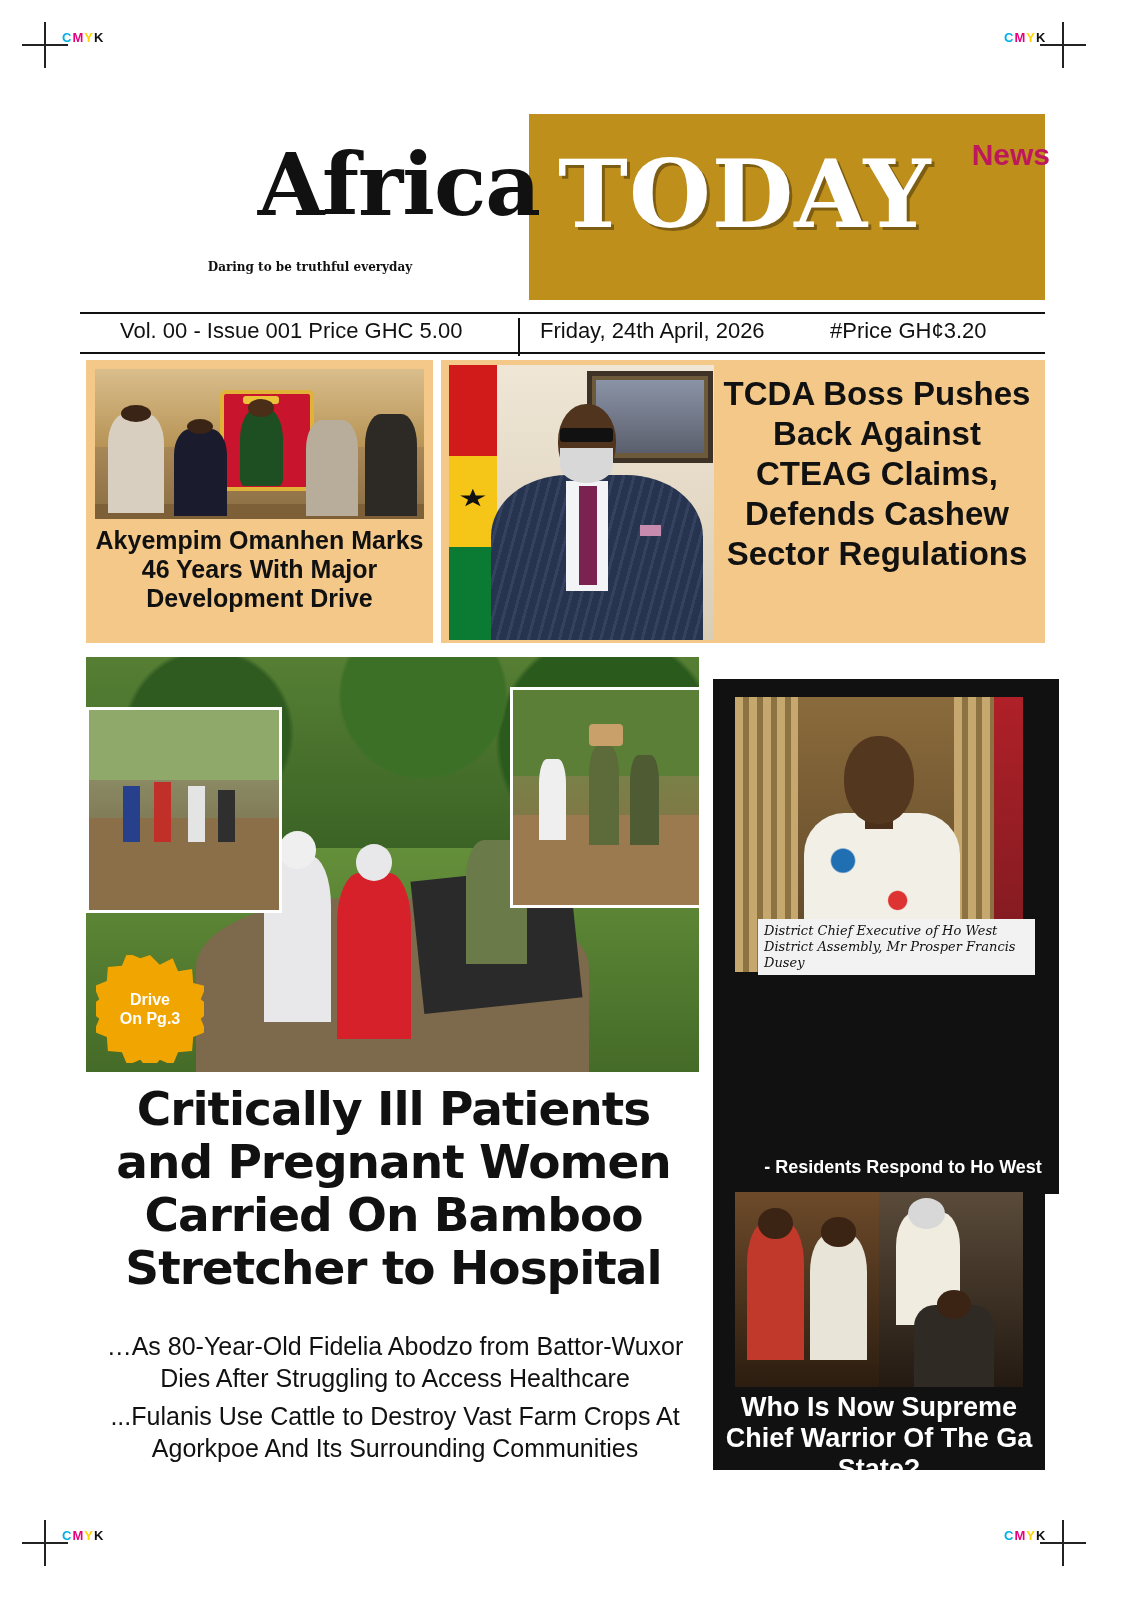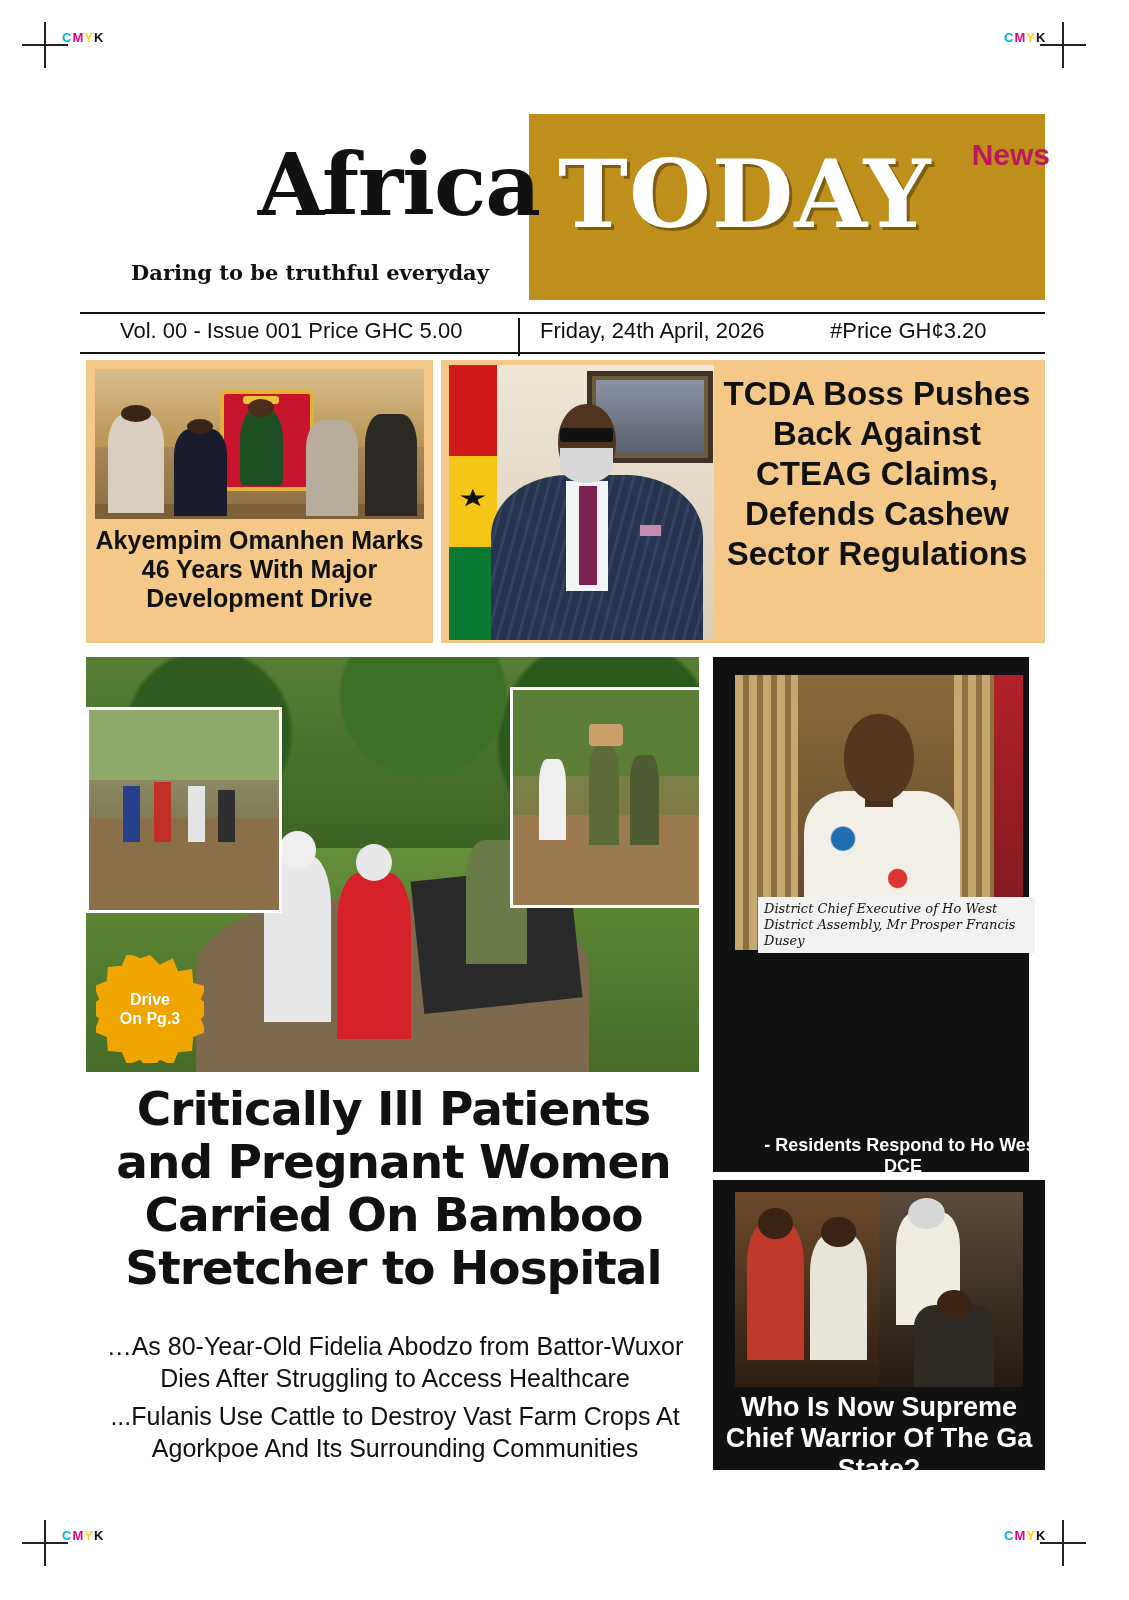--- a/index.html
+++ b/index.html
@@ -35,21 +35,21 @@
     font-weight:bold;font-size:94px;line-height:96px;color:#ffffff;
     letter-spacing:1px;
     text-shadow:3px 3px 0 rgba(0,0,0,.35);
   }
   .mast-news{
     position:absolute;left:800px;top:38px;width:170px;text-align:right;
     font-size:30px;font-weight:600;color:#be185d;
   }
   .mast-tag{
     position:absolute;left:0;top:160px;width:460px;text-align:center;
-    font-family:"DejaVu Serif", serif;font-weight:bold;font-size:21px;color:#111;
+    font-family:"DejaVu Serif", serif;font-weight:bold;font-size:12px;color:#111;
   }
 
   
   .inforule-top{position:absolute;left:80px;top:312px;width:965px;height:2px;background:#111;}
   .inforule-bot{position:absolute;left:80px;top:352px;width:965px;height:2px;background:#111;}
   .infobar{position:absolute;left:80px;top:314px;width:965px;height:38px;}
   .infobar div{position:absolute;top:4px;font-size:22px;color:#111;}
   .info-vol{left:40px;}
   .info-sep1{position:absolute;left:438px;top:0;width:2px;height:38px;background:#111;}
   .info-date{left:460px;}
@@ -92,21 +92,21 @@
   .sub-a{
     position:absolute;left:92px;top:1330px;width:606px;text-align:center;
     font-size:25px;line-height:32px;color:#111;
   }
   .sub-b{
     position:absolute;left:92px;top:1400px;width:606px;text-align:center;
     font-size:25px;line-height:32px;color:#111;
   }
 
   
-  .blk-kalakpa{position:absolute;left:713px;top:657px;width:316px;height:515px;background:#111;}
+  .blk-kalakpa{position:absolute;left:713px;top:679px;width:316px;height:515px;background:#111;padding-left:30px;}
   .blk-kalakpa .photo{position:absolute;left:22px;top:18px;width:288px;height:275px;overflow:hidden;background:#7a3030;}
   .kal-cap{
     position:absolute;left:45px;top:240px;width:265px;background:#f2f2f2;
     font-family:"DejaVu Serif", serif;font-style:italic;font-size:13px;line-height:16px;
     color:#111;padding:4px 6px;
   }
   .kal-head{
     position:absolute;left:10px;top:290px;width:312px;text-align:center;
     font-size:29px;font-weight:bold;line-height:33px;color:#ffffff;
   }

